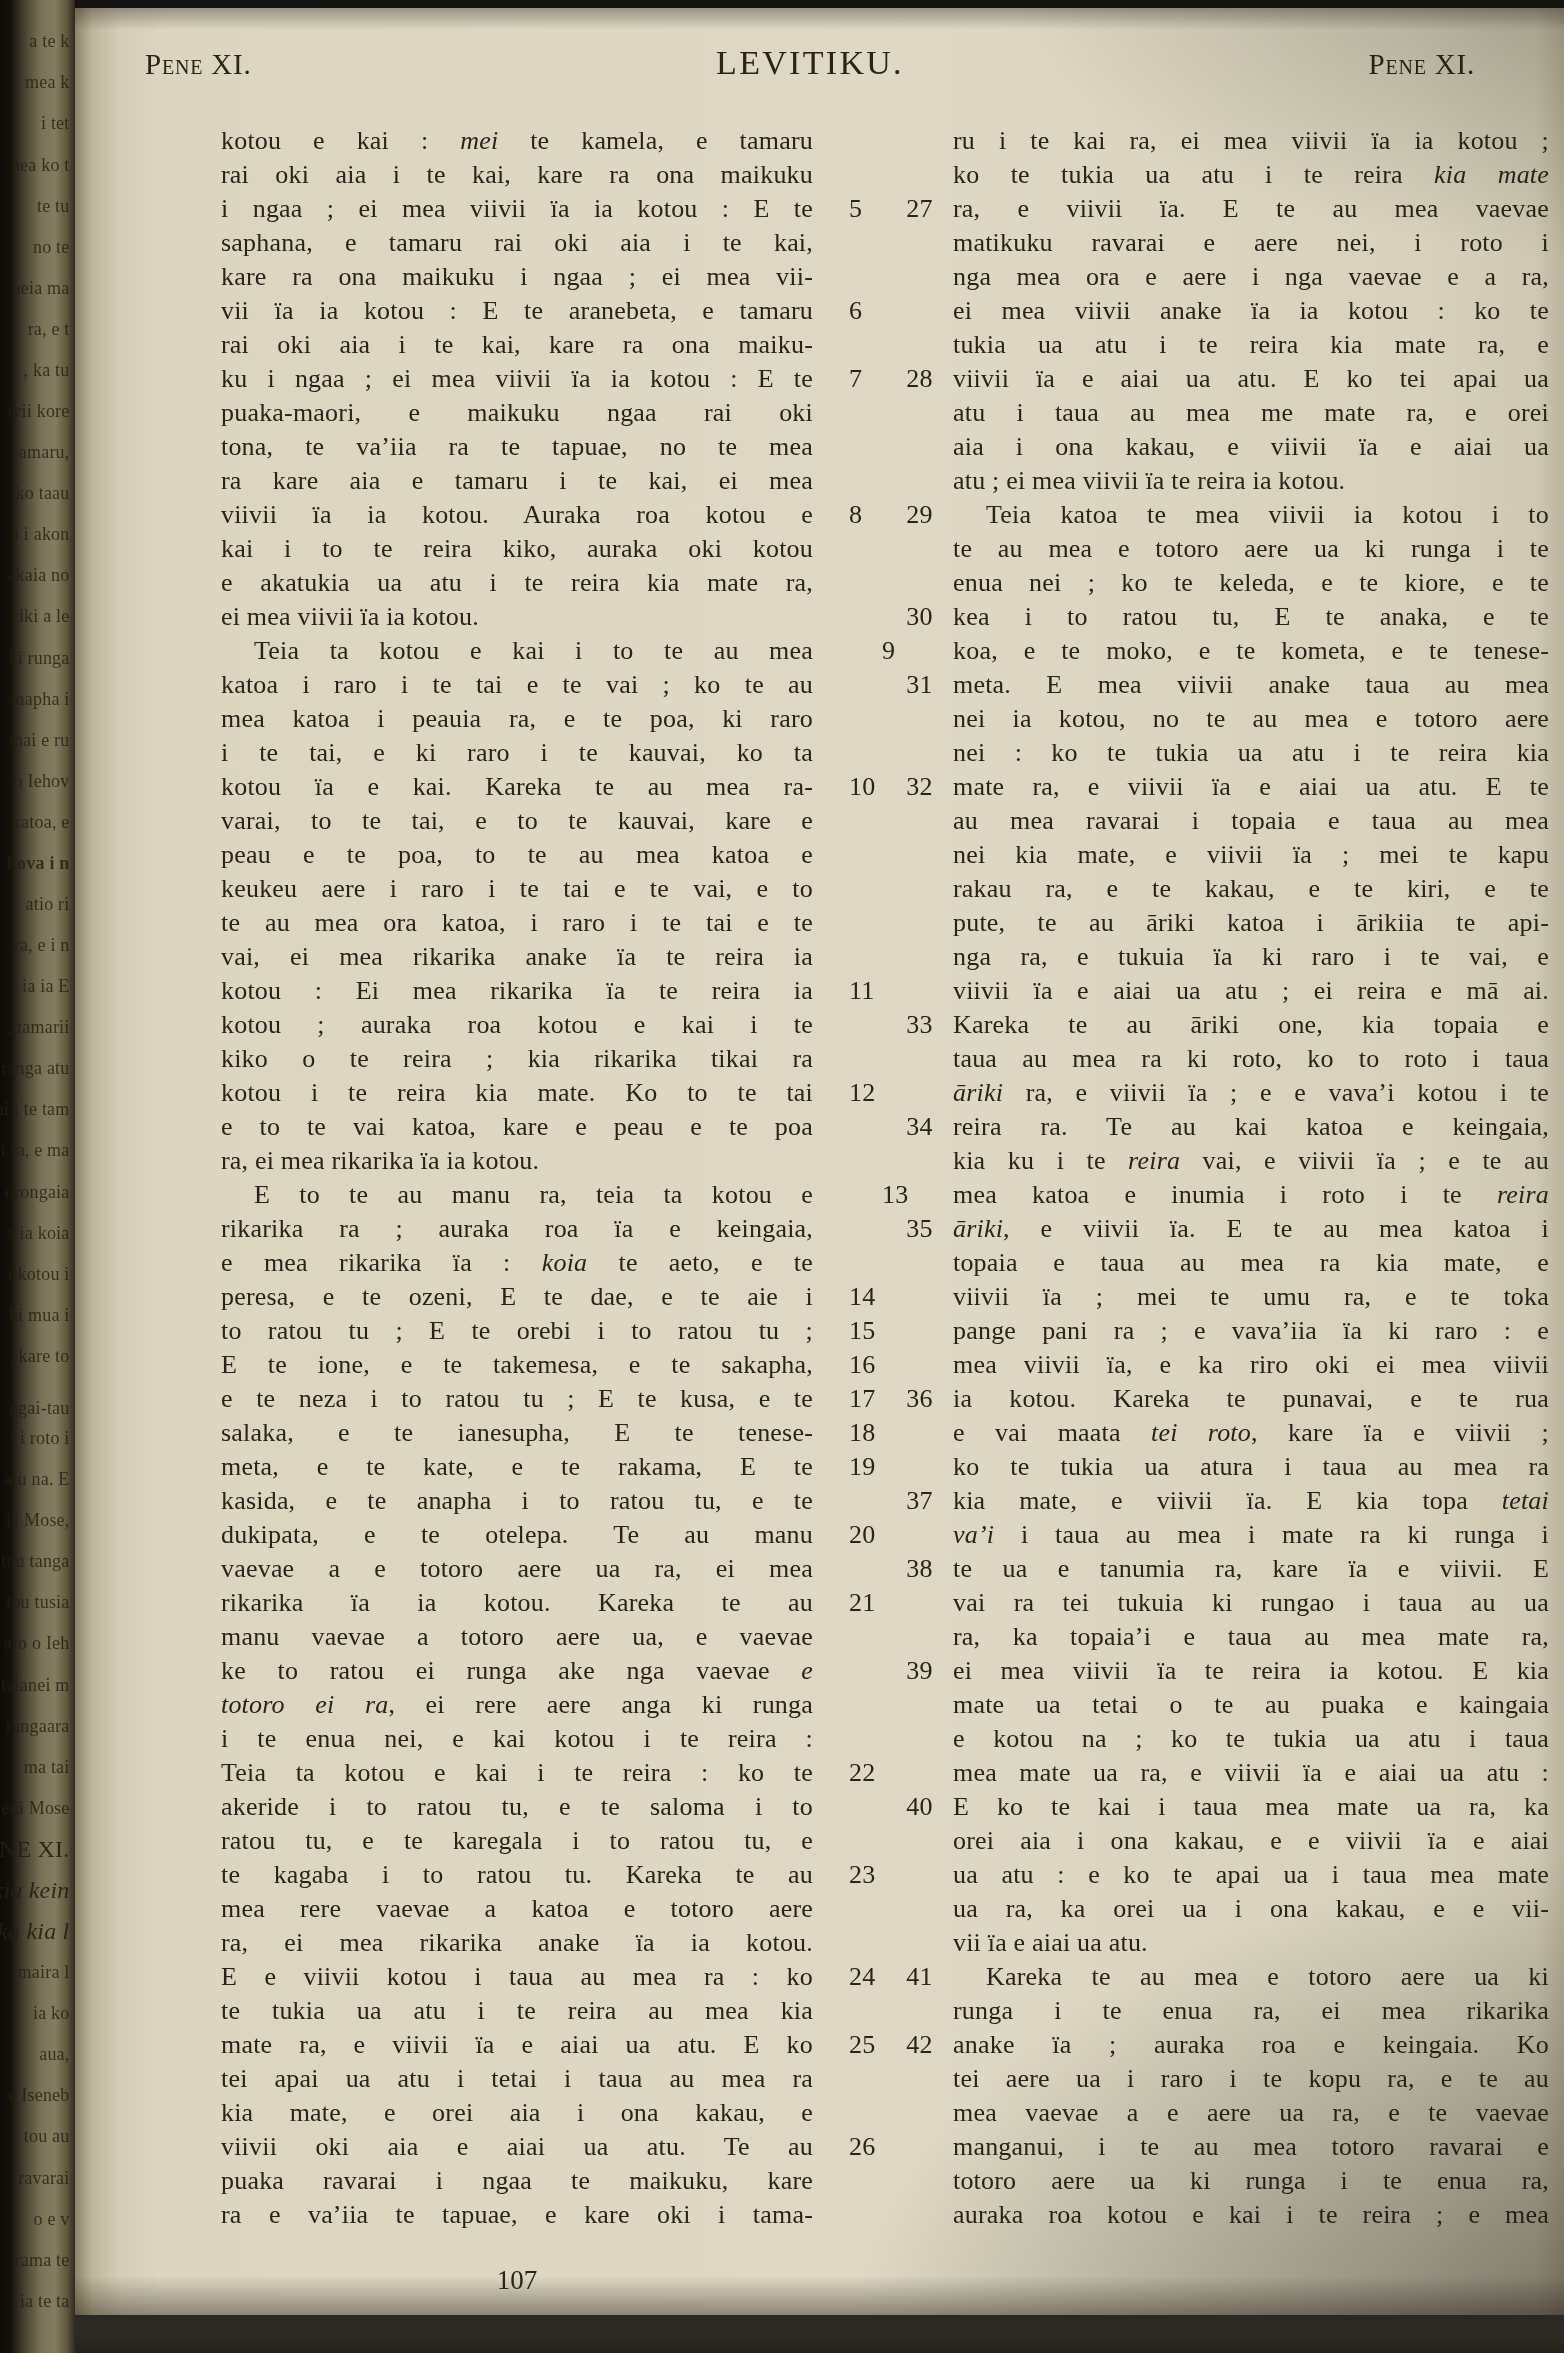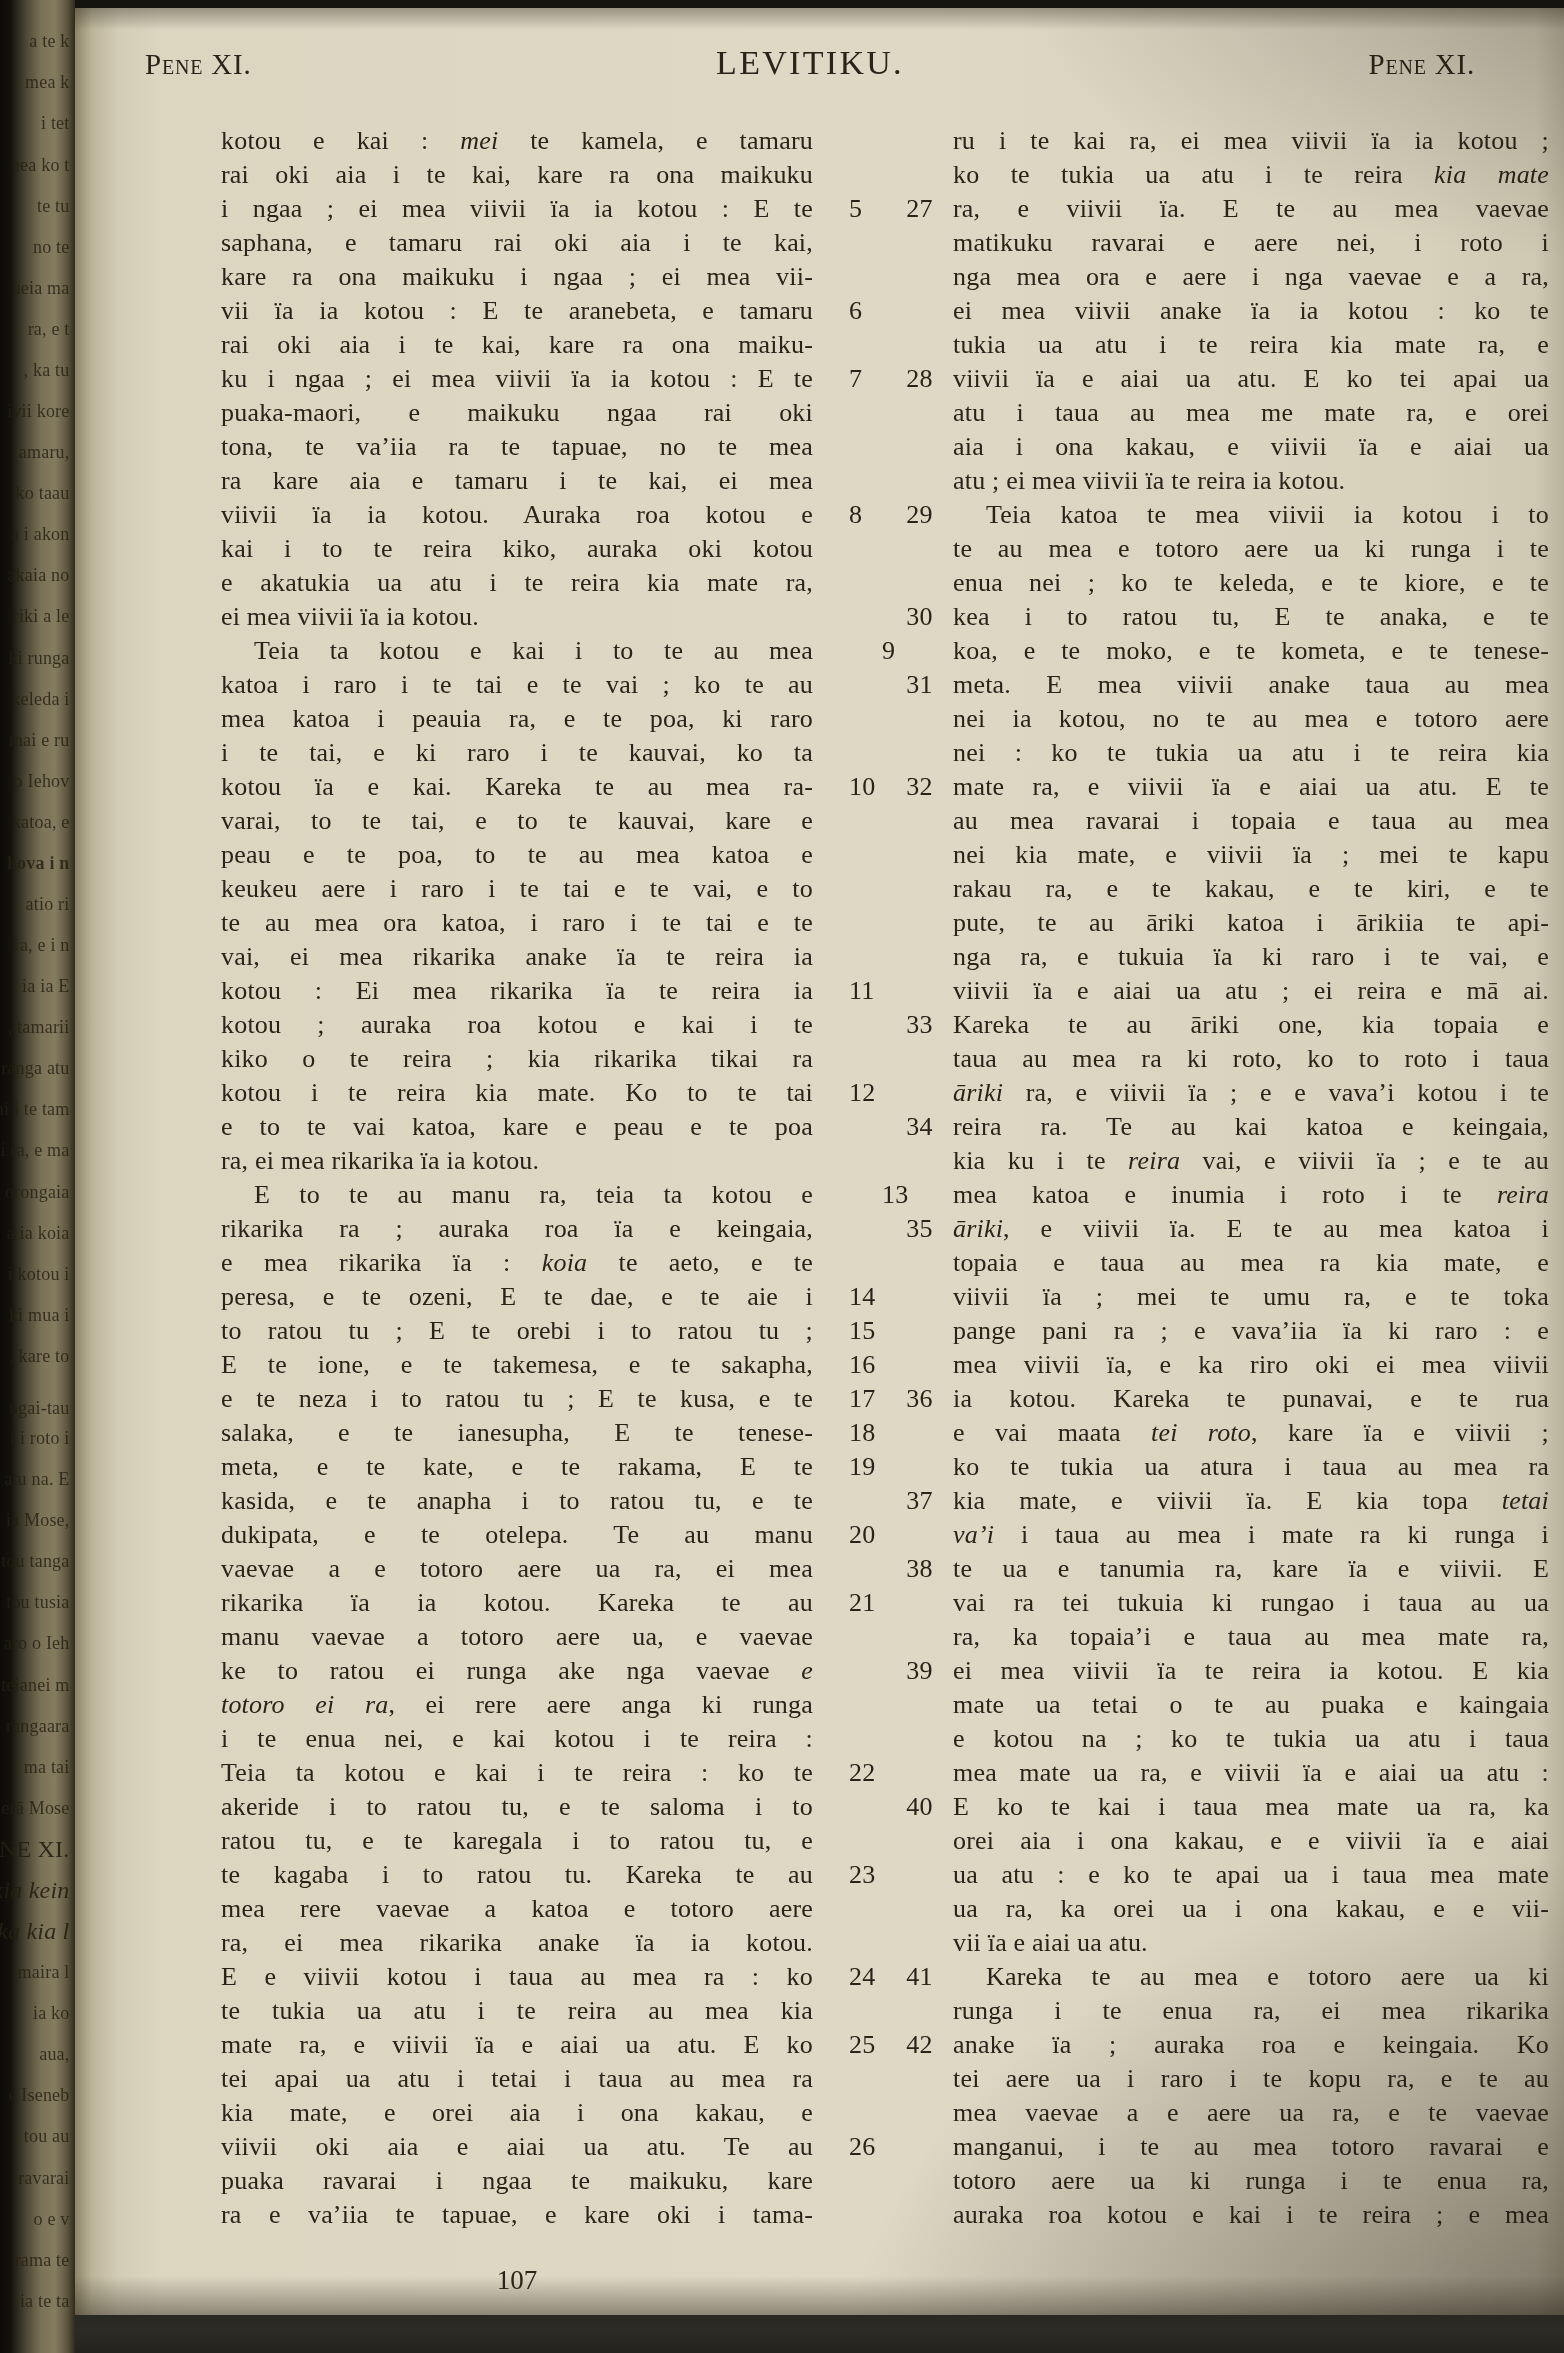--- a/index.html
+++ b/index.html
@@ -74,21 +74,21 @@
       <span class="frag" style="top: 278px;">ueia ma</span>
       <span class="frag" style="top: 319px;">ra, e t</span>
       <span class="frag" style="top: 360px;">, ka tu</span>
       <span class="frag" style="top: 401px; text-align: right;">ivii kore</span>
       <span class="frag" style="top: 442px;">amaru,</span>
       <span class="frag" style="top: 483px;">ko taau</span>
       <span class="frag" style="top: 524px;">a i akon</span>
       <span class="frag" style="top: 565px;">akaia no</span>
       <span class="frag" style="top: 606px;">riki a le</span>
       <span class="frag" style="top: 648px;">ki runga</span>
-      <span class="frag" style="top: 689px;">keleda i</span>
+      <span class="frag" style="top: 689px;">anapha i</span>
       <span class="frag" style="top: 730px;">mai e ru</span>
       <span class="frag" style="top: 771px;">o Iehov</span>
       <span class="frag" style="top: 812px;">katoa, e</span>
       <span class="frag" style="top: 853px; font-weight: bold;">hova i n</span>
       <span class="frag" style="top: 894px;">atio ri</span>
       <span class="frag" style="top: 935px;">ra, e i n</span>
       <span class="frag" style="top: 976px;">ia ia E</span>
       <span class="frag" style="top: 1017px;">, tamarii</span>
       <span class="frag" style="top: 1058px;">ranga atu</span>
       <span class="frag" style="top: 1099px;">ai i te tam</span>

